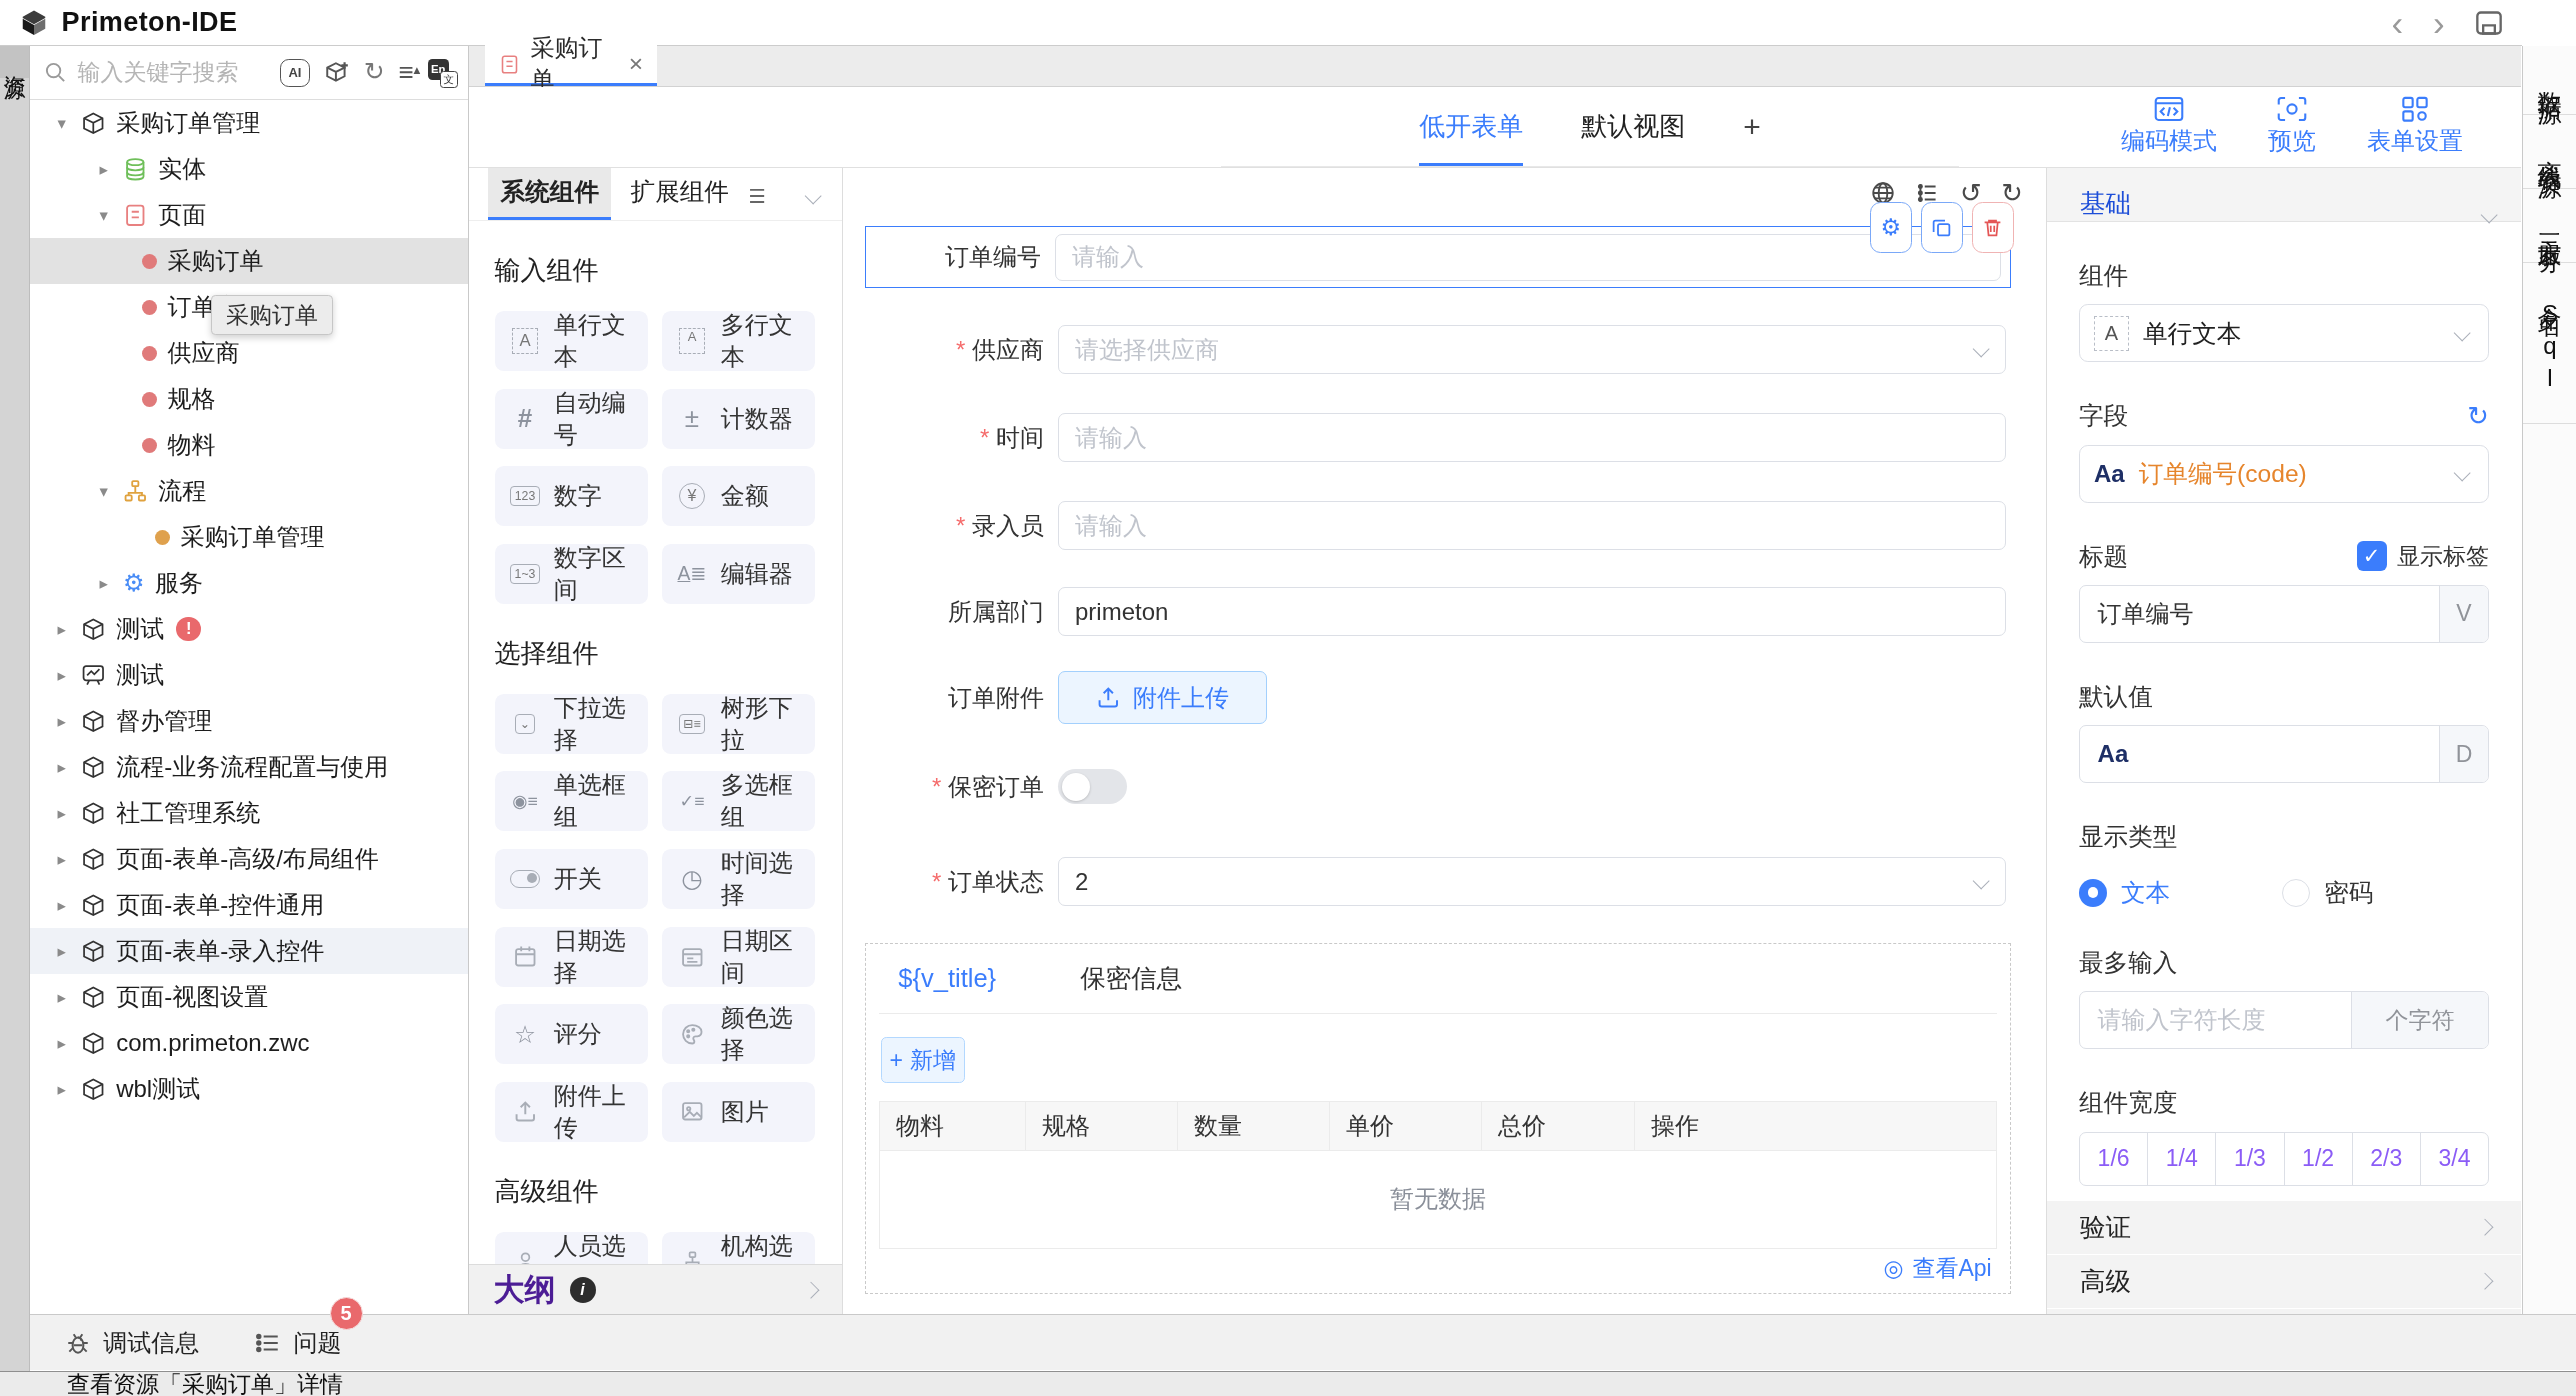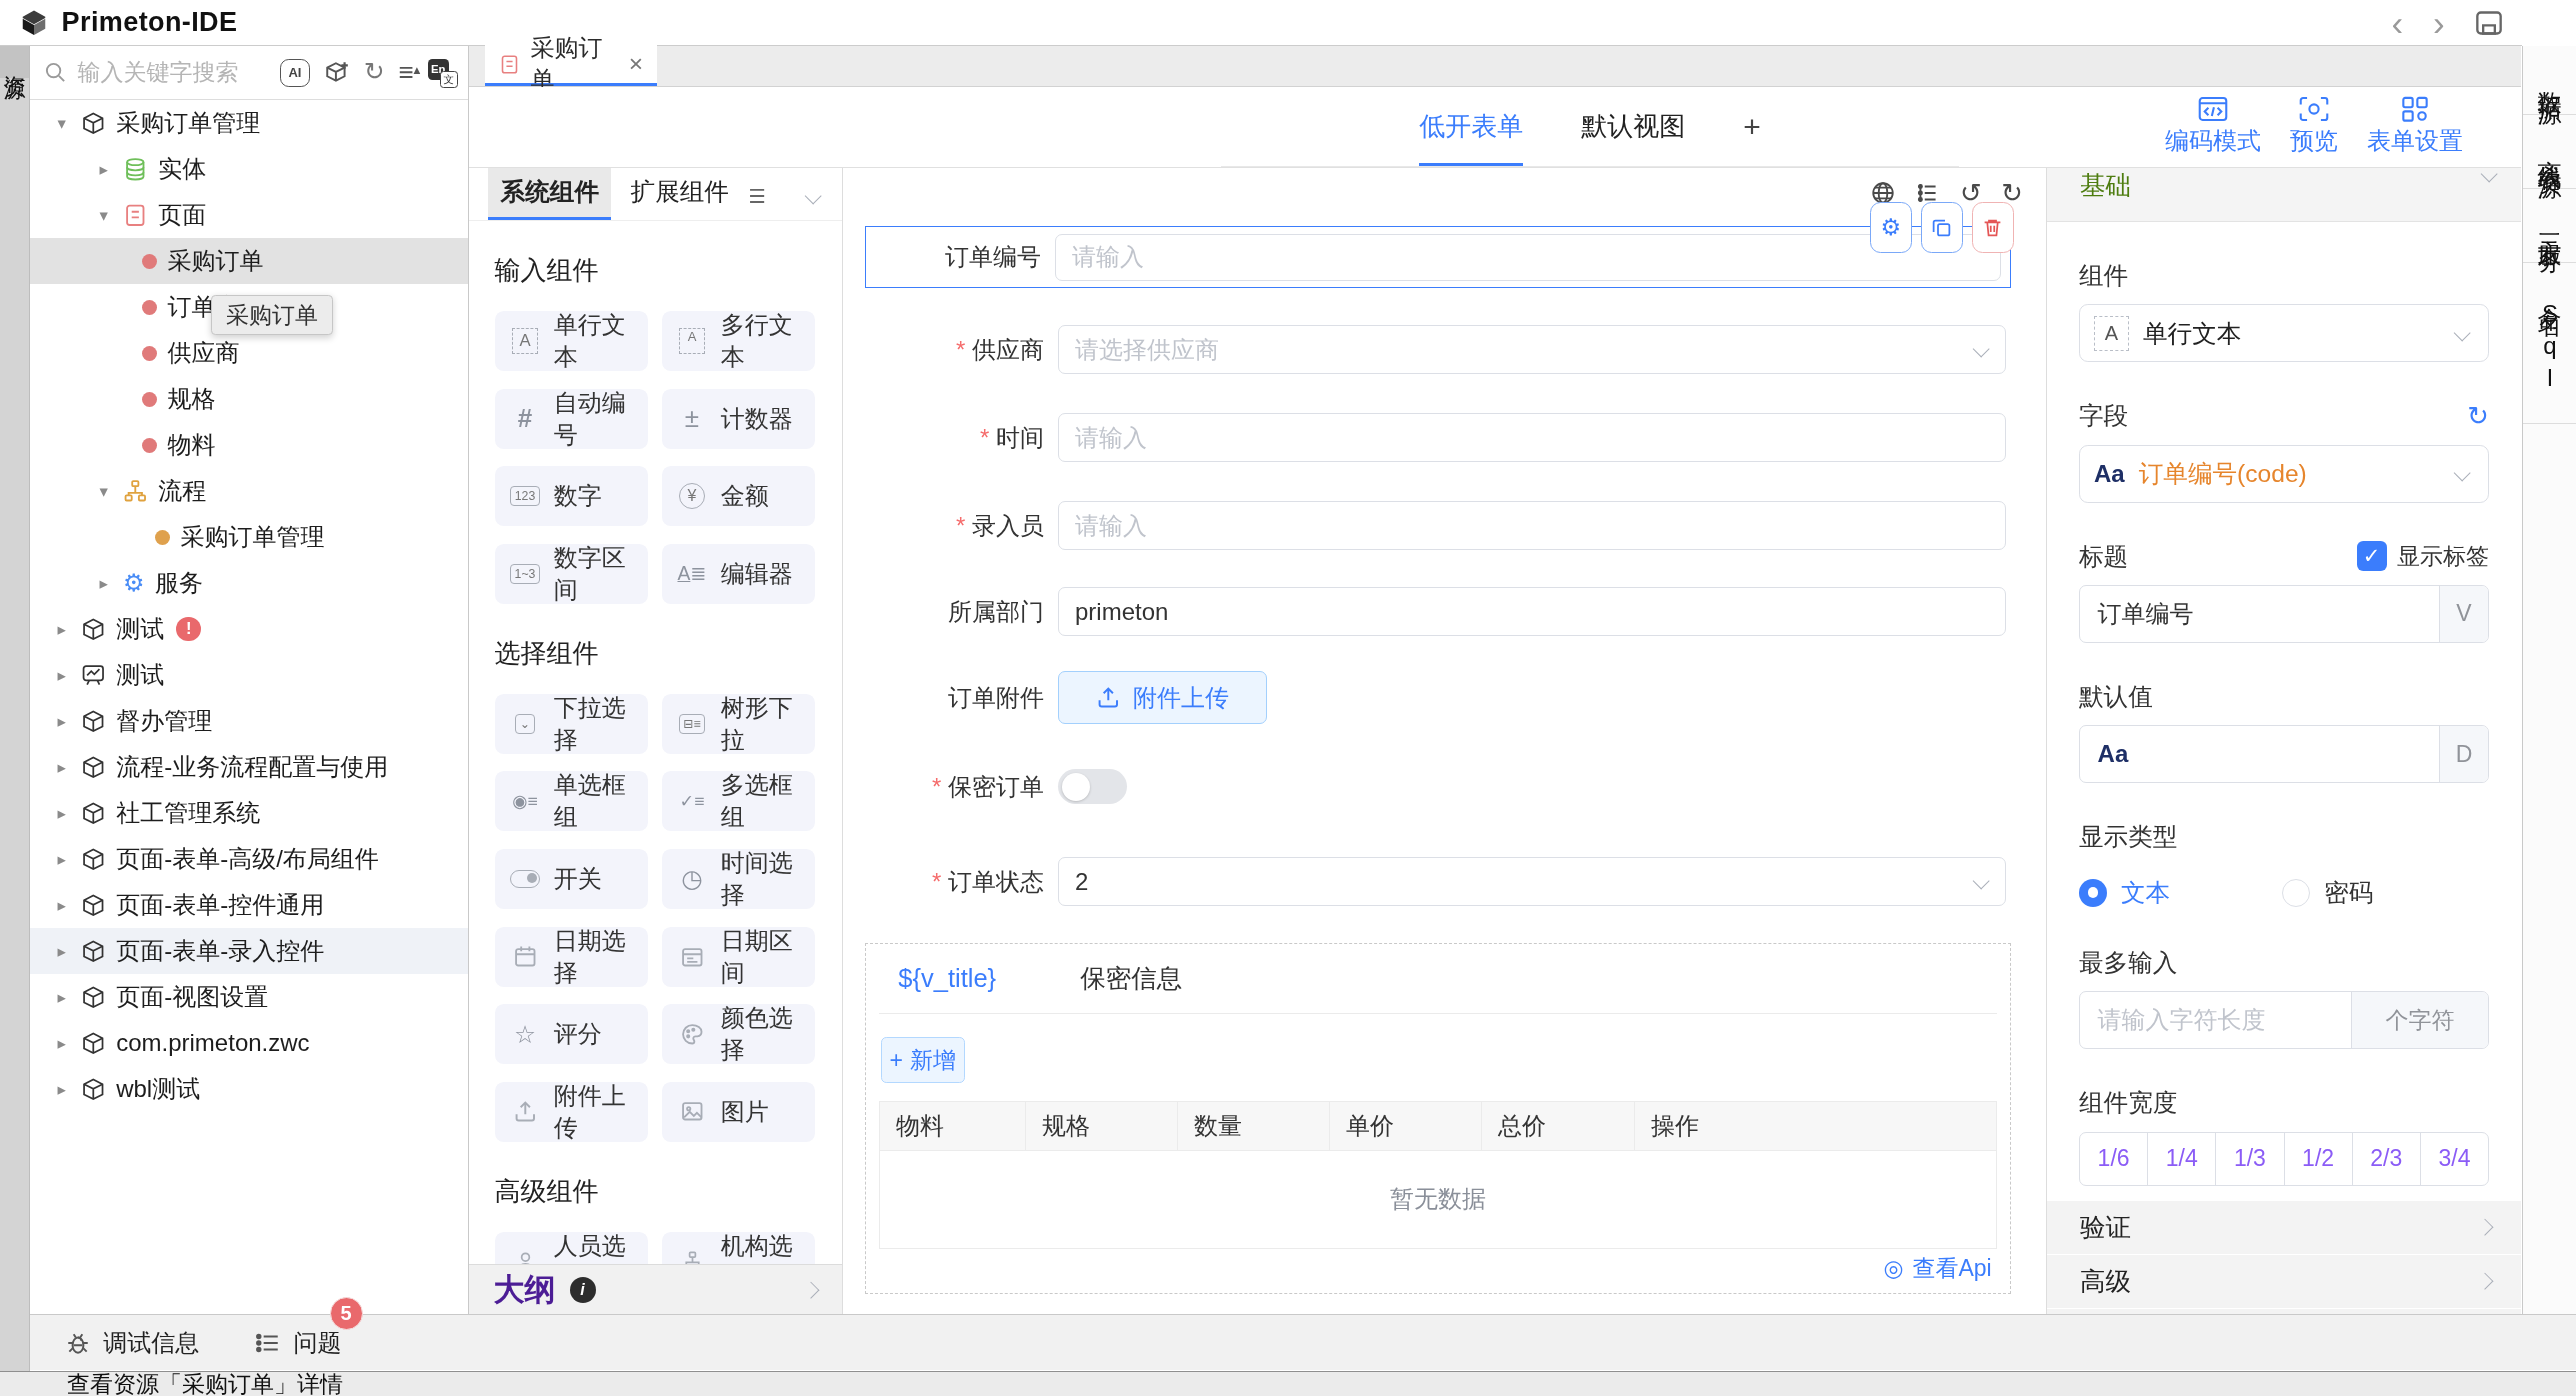--- a/index.html
+++ b/index.html
@@ -47,21 +47,21 @@
   .ftabbar { position:absolute; left:469px; top:46px; width:2052px; height:41px; background:#ececec; border-bottom:0.9px solid #d2d2d2; display:flex; align-items:flex-end; }
   .ftab { margin-left:16px; height:41px; width:172px; background:#fff; display:flex; align-items:center; gap:10.5px; padding:0 14px; border-bottom:3.5px solid #3b7dfc; font-size:24px; color:#2b2b2b; }
   .ftab .x { margin-left:auto; color:#777; font-size:24.6px; }
 
   
   .vstrip { position:absolute; left:469px; top:87px; width:2052px; height:81px; background:#fff; border-bottom:0.9px solid #e0e0e0; }
   .vtabs { position:absolute; left:752px; top:0; width:738px; height:80px; border-bottom:1.8px solid #e8e8e8; display:flex; align-items:center; justify-content:center; gap:58px; }
   .vtab { font-size:26px; color:#222; height:100%; display:flex; align-items:center; border-bottom:3.5px solid transparent; padding-top:3.5px; }
   .vtab.on { color:#3b7dfc; border-bottom-color:#3b7dfc;text-align:center; }
   .vtab-plus { font-size:30px; color:#444; }
-  .vactions { position:absolute; right:58px; top:8.8px; display:flex; gap:29px; }
+  .vactions { position:absolute; right:58px; top:8.8px; display:flex; gap:51px; }
   .vact { display:flex; flex-direction:column; align-items:center; gap:3.5px; color:#3b7dfc; font-size:24px; }
 
   
   .palette { position:absolute; left:469px; top:168px; width:374px; height:1147px; background:#fff; border-right:0.9px solid #ddd; overflow:hidden; }
   .ptabs { height:53px; display:flex; align-items:flex-end; gap:7px; padding-left:19.3px; border-bottom:0.9px solid #eee; }
   .ptab { font-size:24.6px; color:#222; padding:8.8px 12.3px; border-bottom:3.5px solid transparent; }
   .ptab.on { background:#e9e9e9; border-bottom-color:#3b7dfc; font-weight:700; }
   .ptab-menu { font-size:19.3px; color:#666; padding-bottom:12.3px; }
   .ptabs .chev { margin-left:auto; margin-right:23px; margin-bottom:17.6px; }
   .psec { font-size:26px; color:#222; margin:32px 0 23px 25.5px; font-weight:400; }
@@ -107,21 +107,21 @@
   .addbtn { margin:23px 0 0 1.8px; width:84px; height:46px; background:#ecf5ff; border:0.9px solid #b3d8ff; border-radius:5.3px; color:#3b7dfc; font-size:23px; display:flex; align-items:center; justify-content:center; gap:7px; }
   .sftable { margin-top:17.6px; border:0.9px solid #ebebeb; }
   .sfhead { display:flex; background:#f7f7f7; height:49px; border-bottom:0.9px solid #ebebeb; }
   .sfhead .hc { display:flex; align-items:center; padding-left:16px; font-size:24px; color:#333; border-right:0.9px solid #ebebeb; }
   .hc.c1{width:146px;} .hc.c2{width:152px;} .hc.c3{width:152px;} .hc.c4{width:152px;} .hc.c5{width:153px;} .hc.c6{flex:1; border-right:none;}
   .sfempty { height:97px; display:flex; align-items:center; justify-content:center; color:#8a8f99; font-size:24px; }
   .apirow { height:40px; display:flex; align-items:center; justify-content:flex-end; gap:8.8px; color:#3b7dfc; font-size:23px; padding-right:5.3px; }
 
   
   .props { position:absolute; left:2047px; top:168px; width:474px; height:1147px; background:#fff; overflow:hidden; }
-  .phead { height:54px; background:#f4f4f4; border-bottom:0.9px solid #e3e3e3; display:flex; align-items:flex-start; padding:0 26px 0 33px; font-size:25.5px; color:#4d7c0f; }
+  .phead { height:54px; background:#f4f4f4; border-bottom:0.9px solid #e3e3e3; display:flex; align-items:flex-end; padding:0 26px 0 33px; font-size:25.5px; color:#1d4ed8; }
   .phead .chev { margin-left:auto; }
   .pbody { padding:0 32px; }
   .plab { font-size:24.6px; color:#333; margin-top:37px; display:flex; align-items:center; }
   .psel { margin-top:12.3px; height:58px; border:0.9px solid #dcdfe6; border-radius:8.8px; display:flex; align-items:center; padding:0 19.3px 0 14px; gap:14px; }
   .psel .abox { width:35px; height:35px; border:1.8px dashed #b9bec7; display:flex; align-items:center; justify-content:center; font-size:20px; color:#555; flex:0 0 35px; }
   .psel .chev { margin-left:auto; }
   .aa { color:#1e2f66; font-weight:700; font-size:24px; }
   .orange { color:#e6852c; font-size:24.6px; }
   .refresh { margin-left:auto; color:#3b7dfc; font-size:26px; line-height:26px; }
   .igroup { margin-top:12.3px; height:58px; border:0.9px solid #dcdfe6; border-radius:7px; display:flex; overflow:hidden; background:#fff; }

